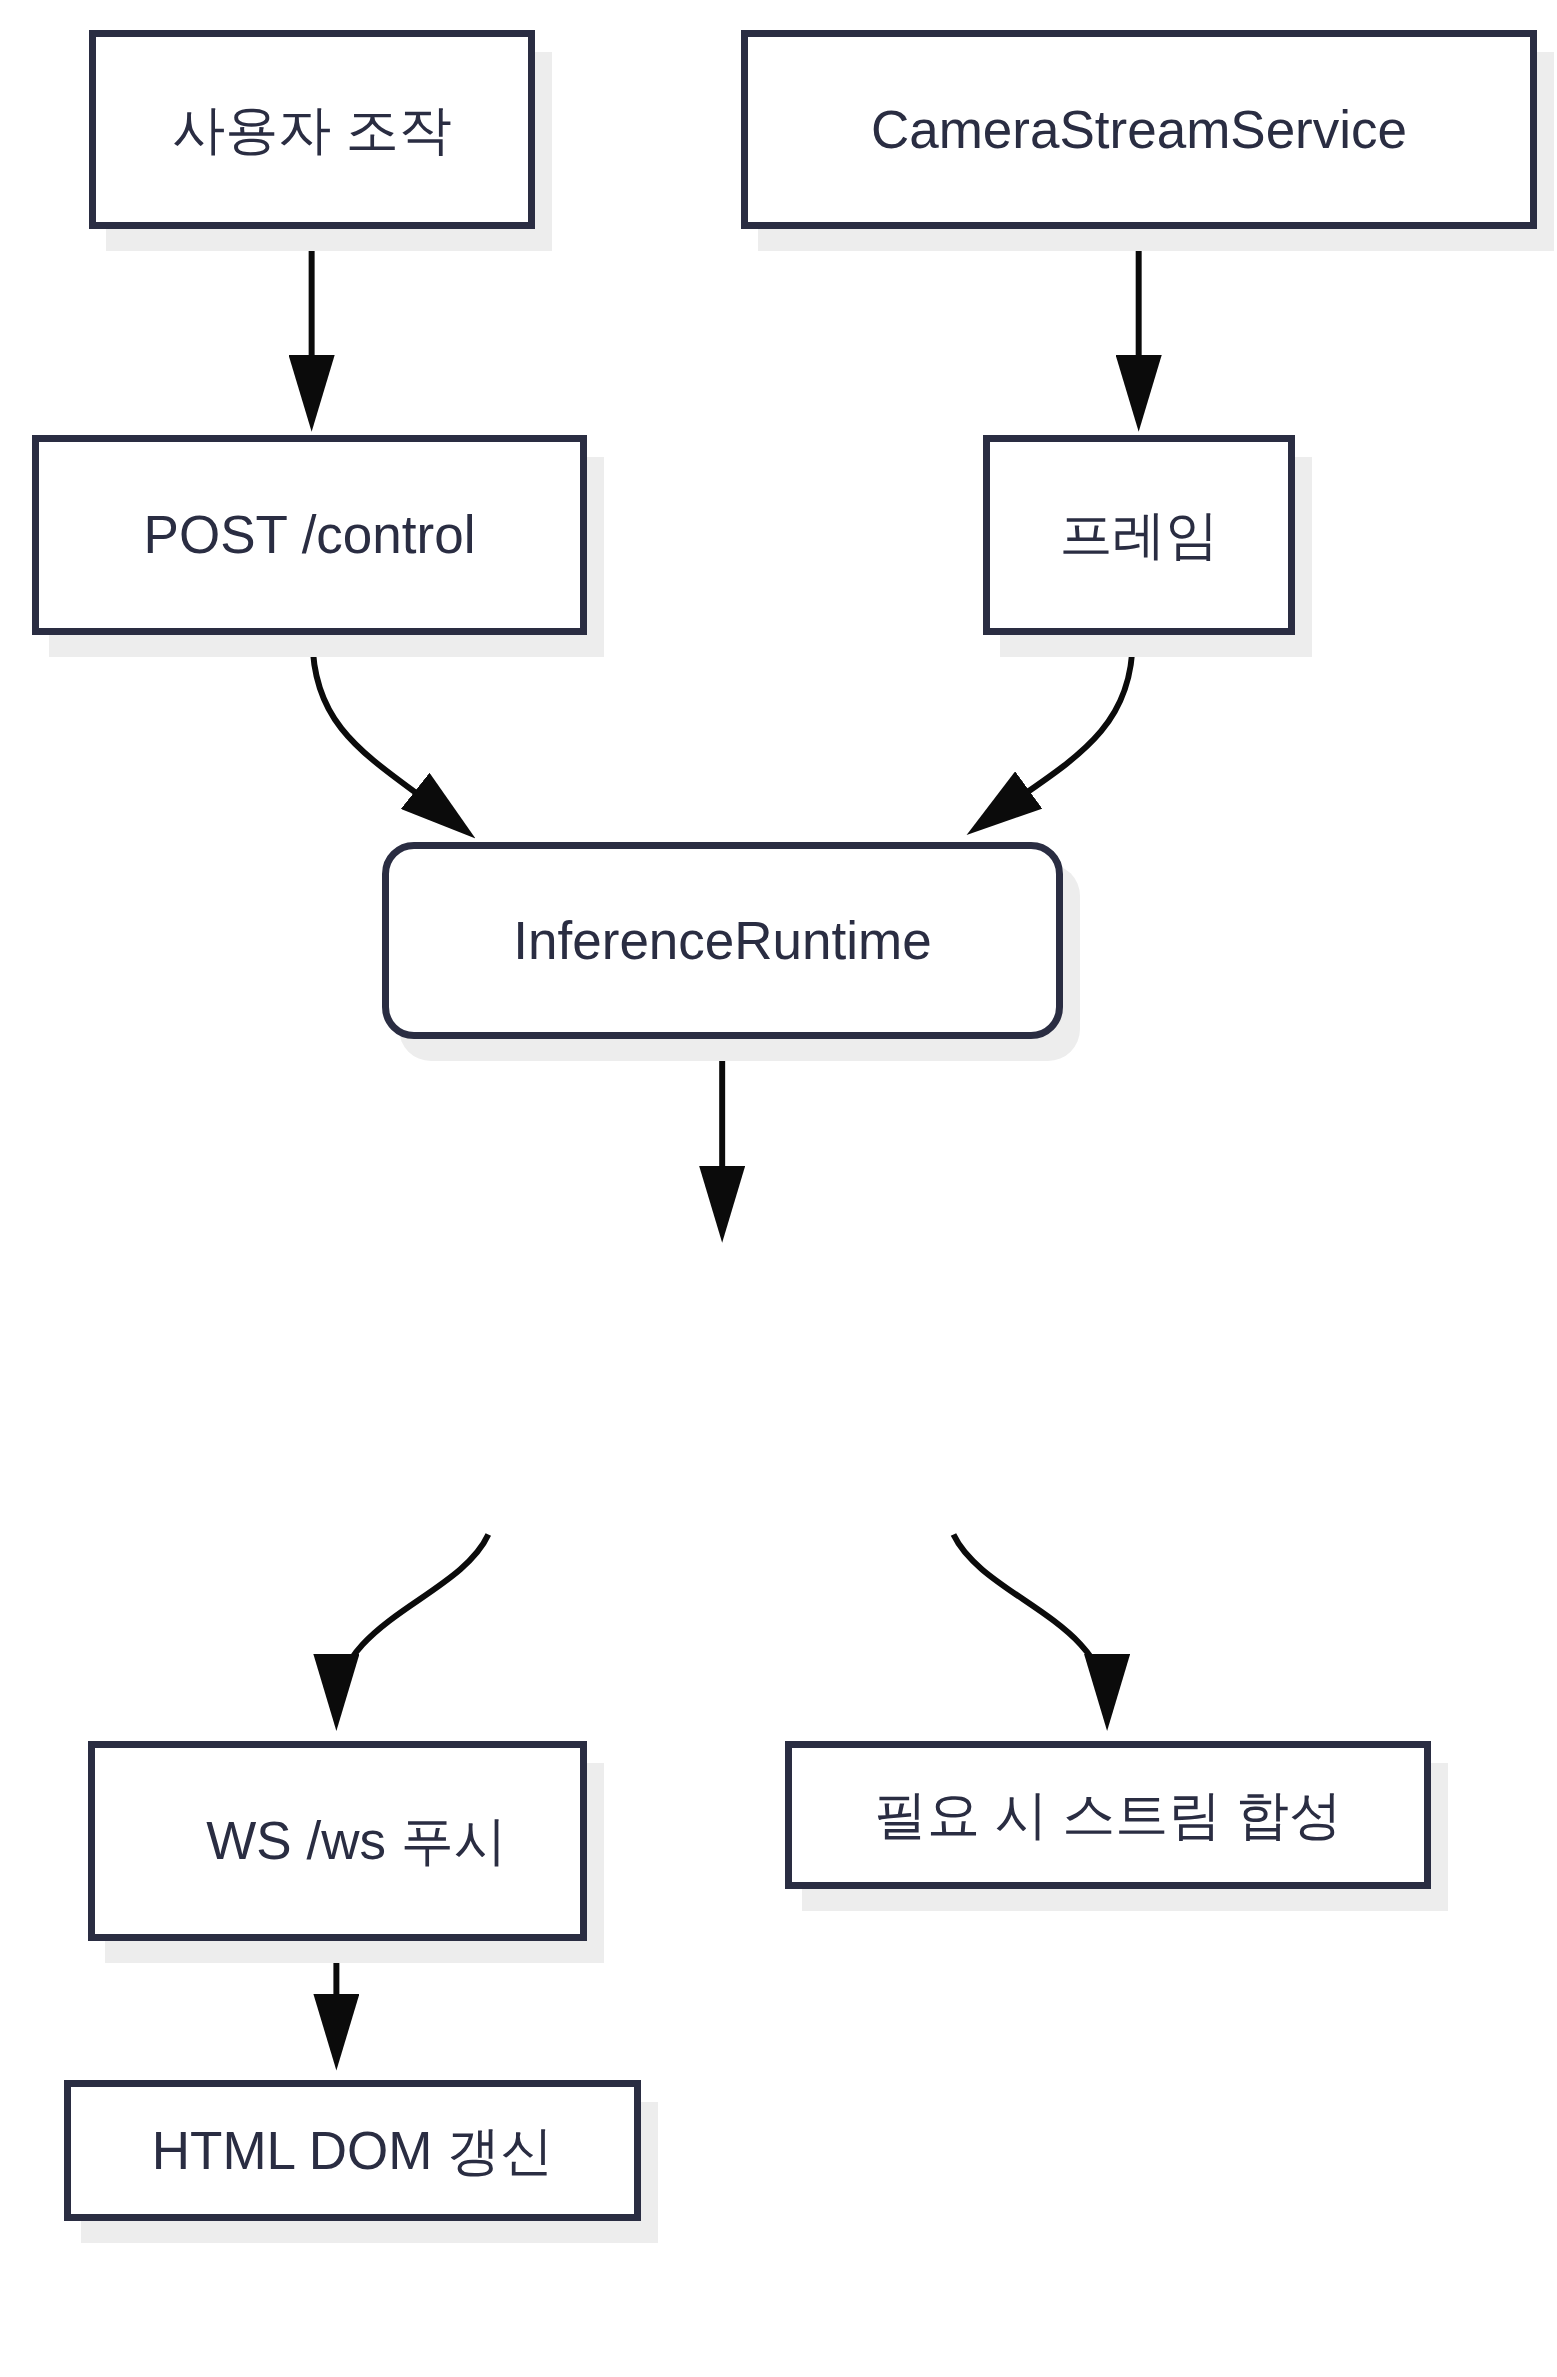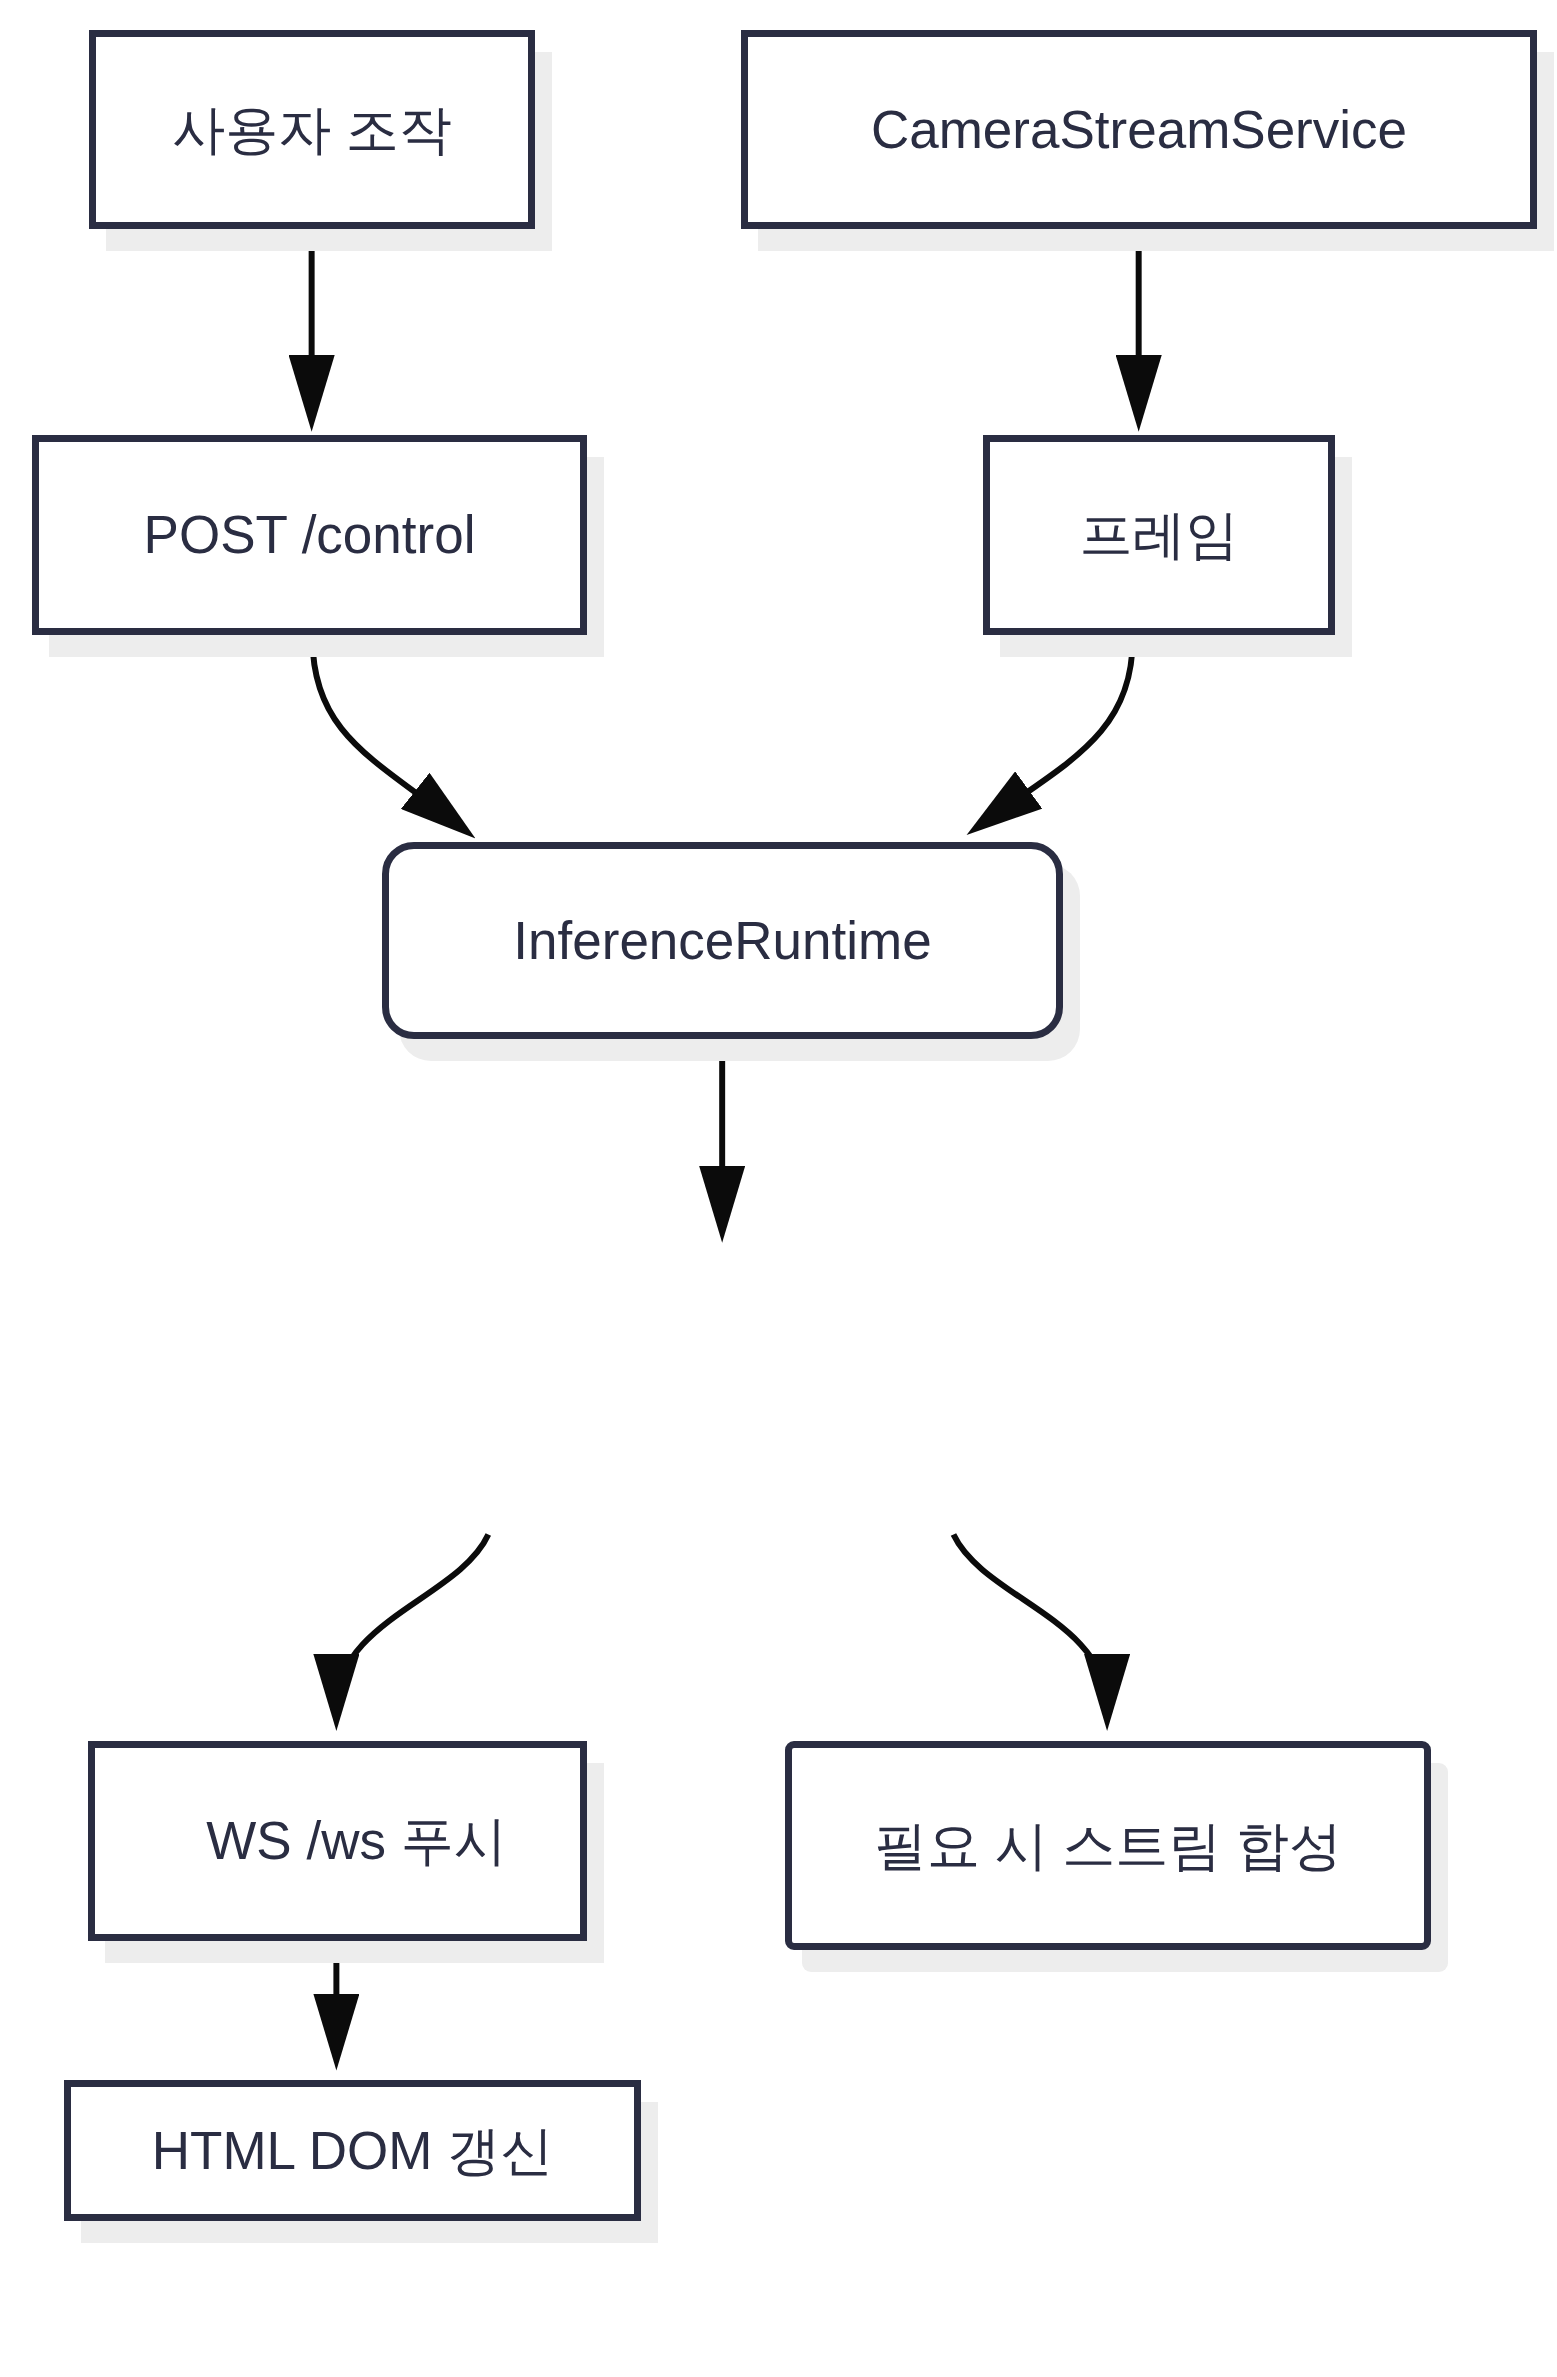--- a/index.html
+++ b/index.html
@@ -35,25 +35,25 @@
     color: #2a2d42;
     font-size: 53px;
     line-height: 1.72;
     white-space: pre-line;
     z-index: 2;
   }
   
   #node-user-action       { left: 89px;  top: 30px;   width: 446px;  height: 199px; }
   #node-camera-service    { left: 741px;  top: 30px;   width: 796px;  height: 199px; }
   #node-post-control      { left: 32px;   top: 435px;  width: 555px;  height: 200px; }
-  #node-frame             { left: 983px; top: 435px;  width: 352px;  height: 200px; }
+  #node-frame             { left: 983px; top: 435px;  width: 312px;  height: 200px; }
   #node-inference-runtime { left: 382px;  top: 842px;  width: 681px;  height: 197px; border-radius: 32px; }
   #node-inference-result  { left: 222px;  top: 1251px; width: 1007px; height: 283px; }
   #node-ws-push           { left: 88px;  top: 1741px; width: 499px;  height: 200px; padding-left: 38px; }
-  #node-stream-compose    { left: 785px;  top: 1741px; width: 646px;  height: 209px; border-radius: 9px; }
+  #node-stream-compose    { left: 785px;  top: 1741px; width: 646px;  height: 148px; }
   #node-html-dom-update   { left: 64px;   top: 2080px; width: 577px;  height: 141px; }
   .edge {
     stroke: #0b0b0b;
     stroke-width: 7px;
     fill: none;
   }
 </style>
 </head>
 <body>
 

